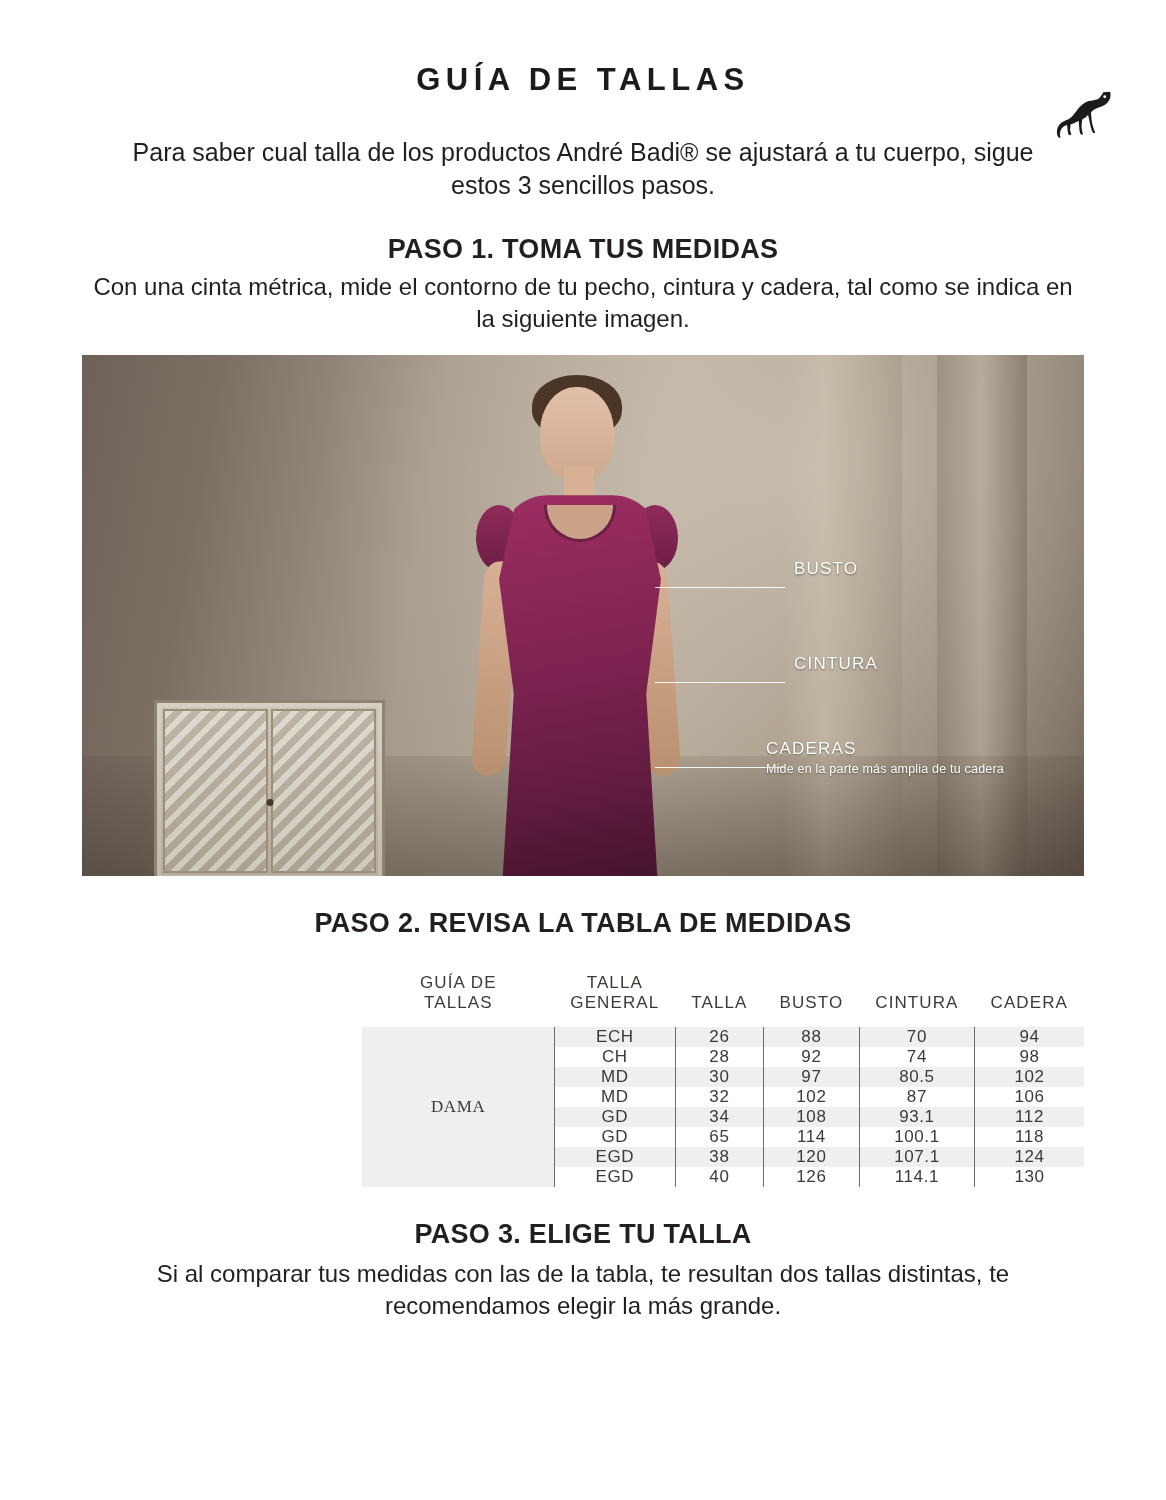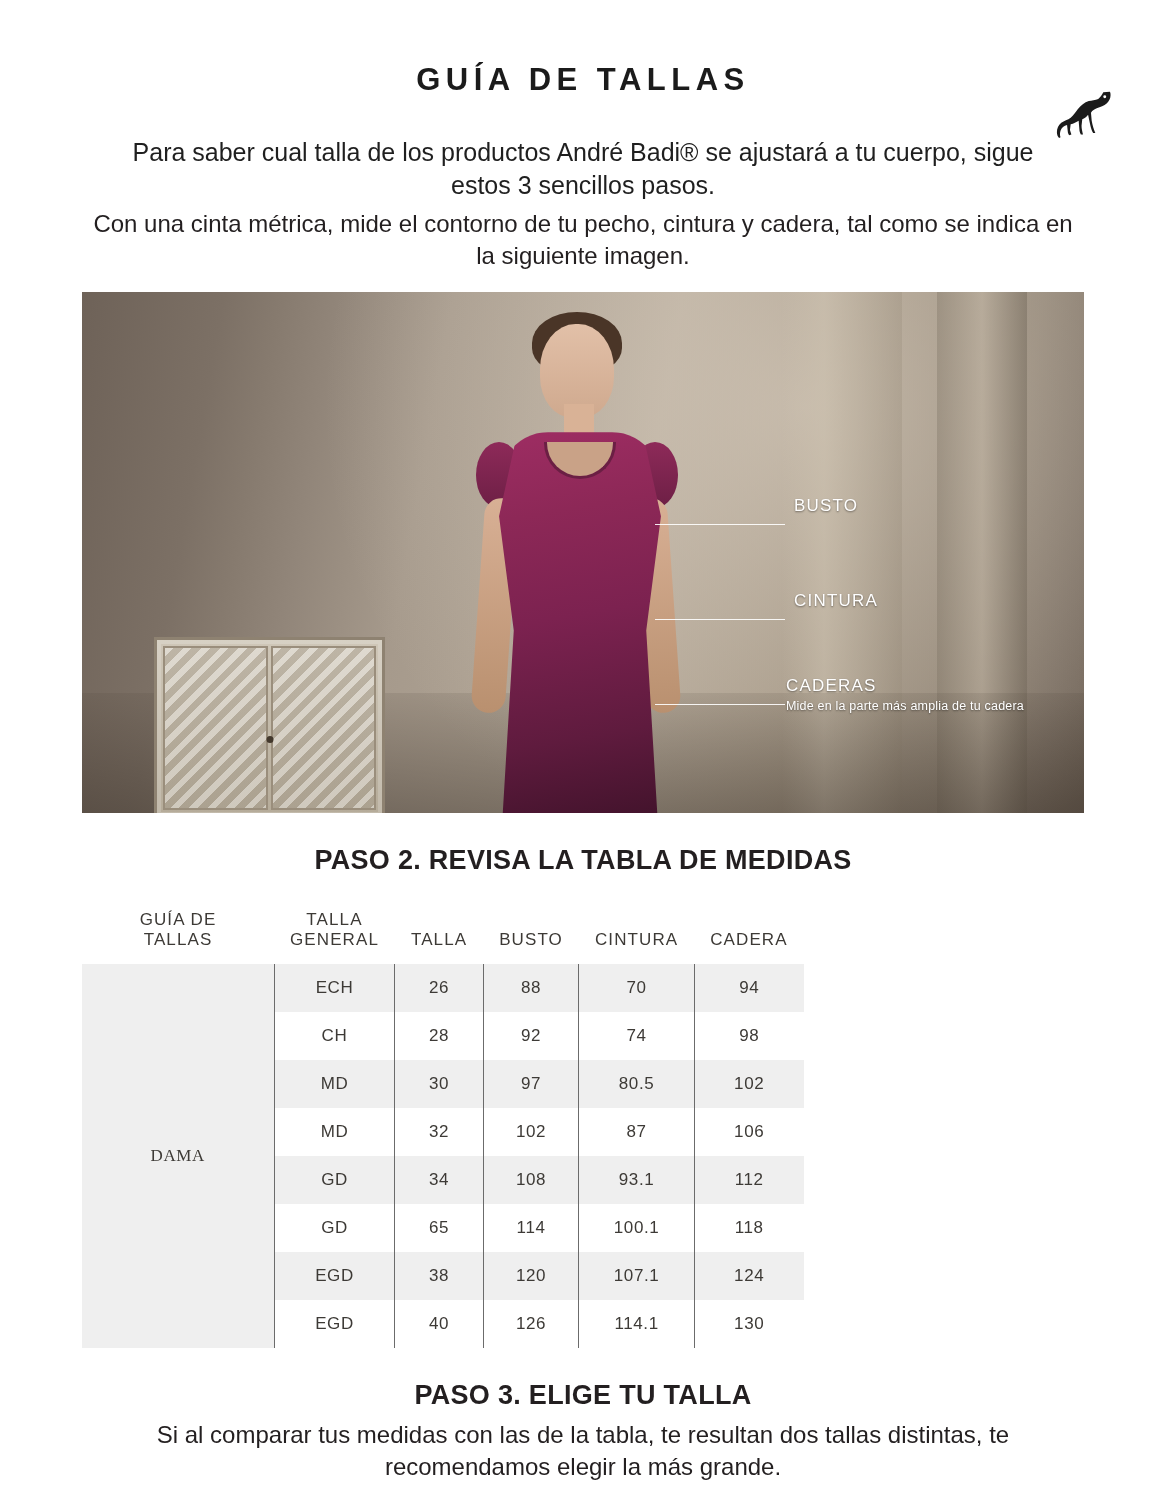--- a/index.html
+++ b/index.html
@@ -214,40 +214,40 @@
     position: absolute;
     height: 1px;
     background: rgba(255,255,255,0.9);
   }
 
   
   .table-wrap {
     width: 1002px;
     margin: 30px auto 0 auto;
     display: flex;
-    justify-content: flex-start;
+    justify-content: flex-end;
   }
   table.sizes {
     border-collapse: collapse;
     font-size: 17px;
     color: #3d3a36;
   }
   table.sizes th {
     font-weight: normal;
     font-size: 17px;
     letter-spacing: 1.1px;
     padding: 4px 16px 14px 16px;
     vertical-align: bottom;
     color: #3d3a36;
     white-space: pre-line;
     text-align: center;
   }
   table.sizes td {
     text-align: center;
-    padding: 14px 20px;
+    padding: 0 20px;
     letter-spacing: 0.6px;
   }
   table.sizes tr.shade td { background: #efefef; }
   td.col-guia {
     background: #efefef !important;
     width: 120px;
     border-right: 1px solid #6b6b6b;
     letter-spacing: 1.2px;
     font-family: Liberation Serif, serif;
   }
@@ -271,20 +271,21 @@
   <div class="logo">
     <svg viewBox="0 0 100 80" width="74" height="58" aria-hidden="true">
       <path d="M78 6c-2 4-4 7-7 9-4 2-9 2-13 3-6 2-11 6-15 11-3 4-6 9-10 12-4 3-9 4-13 7-4 3-6 8-6 13 0 3 1 6 3 8l2-1c-1-3-1-6 0-9 1-4 5-7 9-8l1 9c0 2 1 4 2 5l3-1-2-6 1-8c4-1 8-3 11-5l1 12c0 3 1 5 2 7h3c-1-4-2-8-2-12l1-9c3-1 6-3 8-6l3 14c1 4 2 8 4 11h3c-2-5-4-11-5-17l-1-11c2-3 5-5 8-6 5-2 10-3 14-7 3-3 5-7 5-11 0-2 0-4-1-5z" fill="#1b1b1b"></path>
       <circle cx="80" cy="12" r="2" fill="#ffffff"></circle>
     </svg>
   </div>
 
   <h1 class="main-title">GUÍA DE TALLAS</h1>
   <p class="intro">Para saber cual talla de los productos André Badi® se ajustará a tu cuerpo, sigue estos 3 sencillos pasos.</p>
 
+  <h2 class="step-title">PASO 1.  TOMA TUS MEDIDAS</h2>
   <p class="step-sub">Con una cinta métrica, mide el contorno de tu pecho, cintura y cadera, tal como se indica en la siguiente imagen.</p>
 
   <div class="hero">
     <div class="hero-bg"></div>
     <div class="pillar p1"></div>
     <div class="pillar p2"></div>
     <div class="hero-floor"></div>
 
     <div class="door">
       <div class="door-knob"></div>
@@ -305,21 +306,21 @@
     <div class="lead-line" style="left:573px; top:232px; width:130px;"></div>
     <div class="lead-line" style="left:573px; top:327px; width:130px;"></div>
     <div class="lead-line" style="left:573px; top:412px; width:130px;"></div>
 
     <div class="callout" style="left:712px; top:204px; width:262px;">
       <div class="c-title">BUSTO</div>
     </div>
     <div class="callout" style="left:712px; top:299px; width:262px;">
       <div class="c-title">CINTURA</div>
     </div>
-    <div class="callout" style="left:704px; top:384px; width:262px;">
+    <div class="callout" style="left:684px; top:384px; width:262px;">
       <div class="c-title">CADERAS</div>
       <div class="c-text">Mide en la parte más amplia de tu cadera</div>
     </div>
   </div>
 
   <h2 class="step-title">PASO 2.  REVISA LA TABLA DE MEDIDAS</h2>
 
   <div class="table-wrap">
     <table class="sizes">
       <thead>

